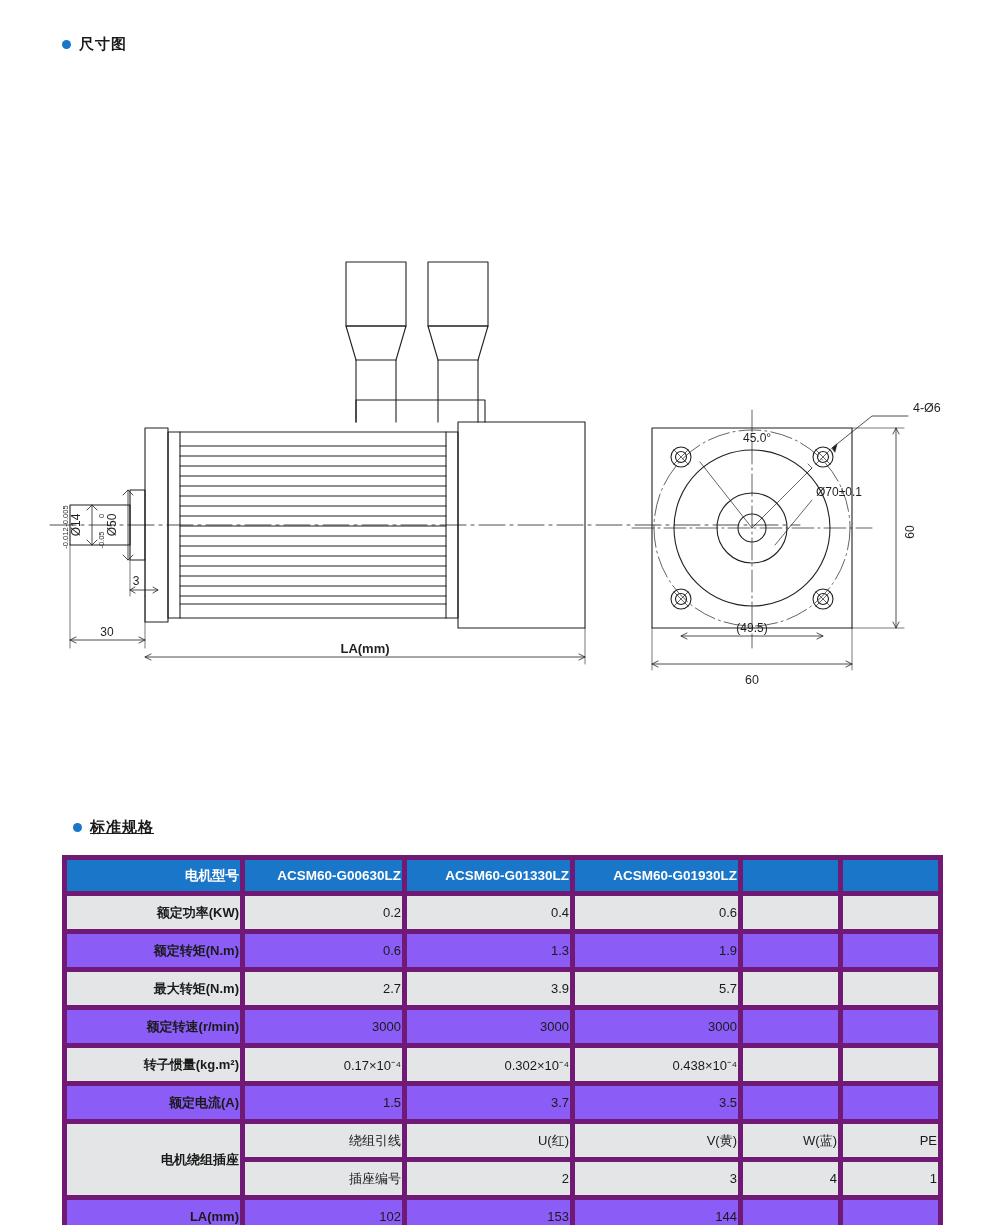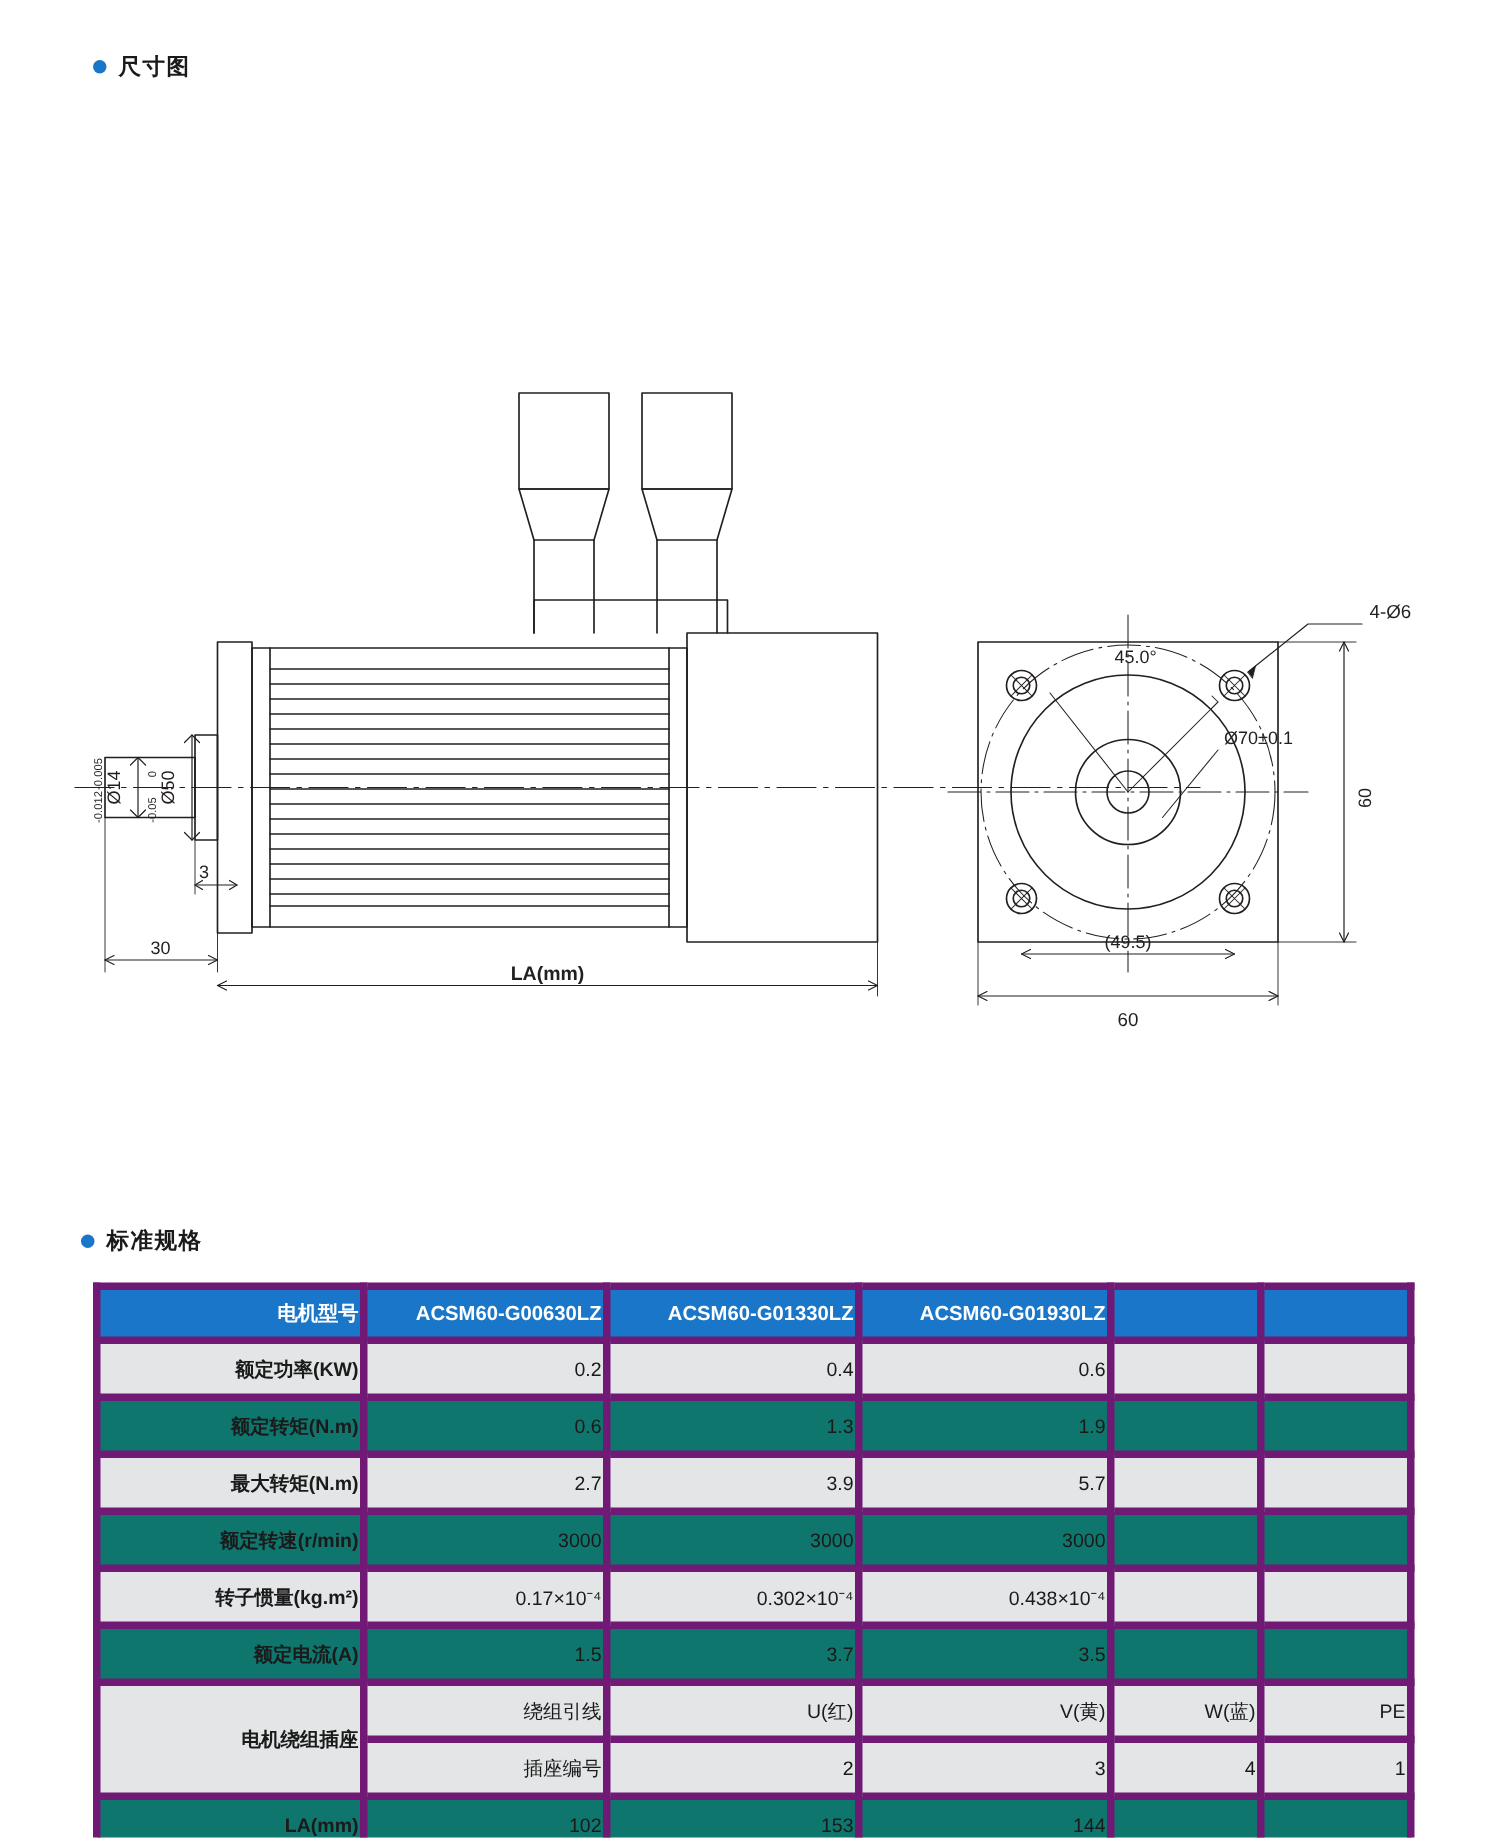--- a/index.html
+++ b/index.html
@@ -28,21 +28,21 @@
     background: #1a76c8;
     display: inline-block;
   }
   .section-title {
     font-size: 15px;
     font-weight: bold;
     letter-spacing: 1px;
     color: #1a1a1a;
   }
   #head-dim { left: 62px; top: 35px; }
-  #head-spec { left: 54px; top: 818px; }
+  #head-spec { left: 73px; top: 818px; text-decoration: underline; }
 
   
   #drawing {
     position: absolute;
     left: 40px;
     top: 200px;
     width: 920px;
     height: 540px;
   }
   #drawing svg { display: block; }
@@ -64,21 +64,21 @@
     height: 31px;
     color: #1a1a1a;
   }
   #spec-table .hdr td {
     background: #1a76c8;
     color: #ffffff;
     font-weight: bold;
     font-size: 13.5px;
     height: 29px;
   }
-  #spec-table .rowA td { background: #0f766e; }
+  #spec-table .rowA td { background: #8b5cf6; }
   #spec-table .rowB td { background: #e3e5e6; }
   #spec-table td.lbl { font-weight: bold; }
   #spec-table td.sub { font-weight: normal; padding-left: 43px; }
 </style>
 </head>
 <body>
 
 <div class="section-head" id="head-dim">
   <span class="bullet"></span>
   <span class="section-title">尺寸图</span>

